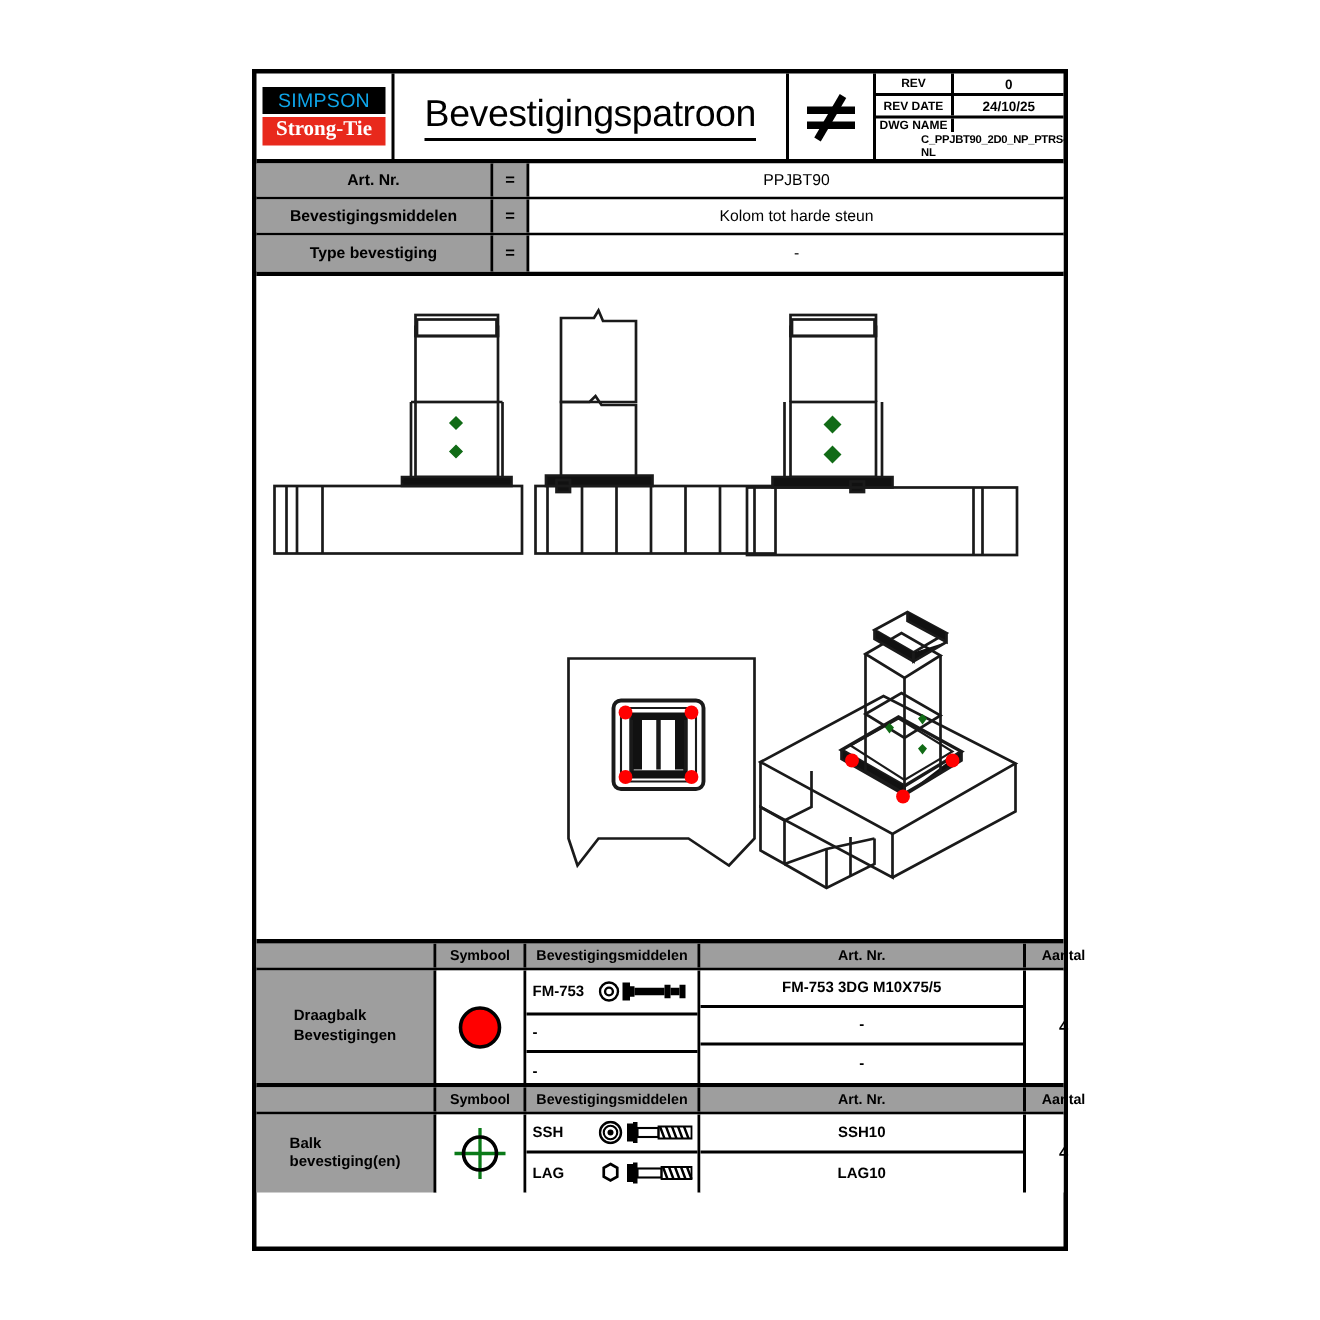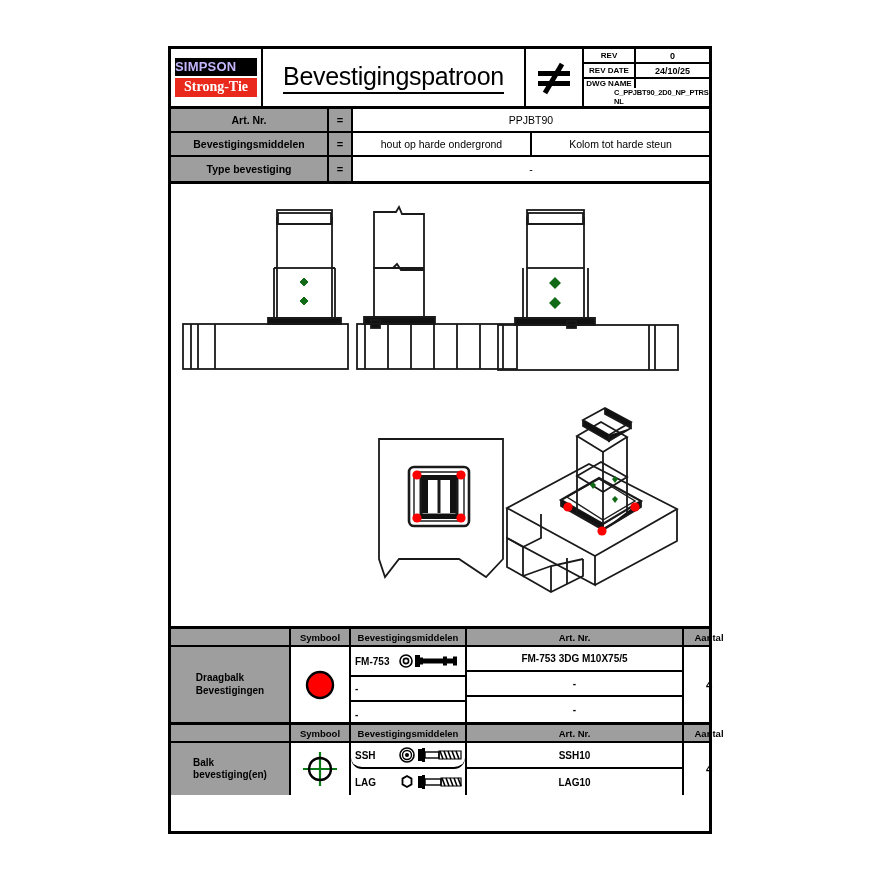--- a/index.html
+++ b/index.html
@@ -27,24 +27,24 @@
   }
   .logo-cell{
     width:92px;
     border-right:2px solid #000;
     box-sizing:border-box;
     display:flex;flex-direction:column;
     justify-content:center;align-items:center;
     padding:3px 4px;
   }
   .logo-top{
-    background:#000;color:#c4b5fd;
-    font-weight:bold;font-size:13px;
+    background:#000;color:#0ea5e9;
+    font-weight:normal;font-size:13px;
     letter-spacing:.2px;
-    width:100%;
+    width:100%;text-align:center;
     padding:2px 0 2px 0;
     line-height:1.05;
     box-sizing:border-box;
   }
   .logo-bot{
     background:#e8291c;color:#fff;
     font-family:"Liberation Serif", serif;
     font-weight:bold;font-size:14px;
     width:100%;text-align:center;
     padding:2px 0 2px 0;
@@ -245,21 +245,20 @@
 
     <div class="spec-row">
       <div class="spec-lbl">Art. Nr.</div>
       <div class="spec-eq">=</div>
       <div class="spec-val">PPJBT90</div>
     </div>
 
     <div class="spec-row">
       <div class="spec-lbl">Bevestigingsmiddelen</div>
       <div class="spec-eq">=</div>
-      <div class="spec-val half">hout op harde ondergrond</div>
       <div class="spec-val">Kolom tot harde steun</div>
     </div>
 
     <div class="spec-row">
       <div class="spec-lbl">Type bevestiging</div>
       <div class="spec-eq">=</div>
       <div class="spec-val">-</div>
     </div>
   </div>
 
@@ -453,21 +452,21 @@
         </div>
       </div>
       <div class="c-sym">
         <svg width="38" height="38" viewBox="0 0 38 38">
           <line x1="19" y1="2" x2="19" y2="36" stroke="#0a7a18" stroke-width="2.2"></line>
           <line x1="2" y1="19" x2="36" y2="19" stroke="#0a7a18" stroke-width="2.2"></line>
           <circle cx="19" cy="19" r="11" fill="none" stroke="#000" stroke-width="2.4"></circle>
         </svg>
       </div>
       <div class="c-fast">
-        <div class="sub-row" style="height:26px;border-radius:11px;">
+        <div class="sub-row" style="height:26px;">
           <span class="fcode">SSH</span>
           <span class="glyph">
             <svg width="64" height="16" viewBox="0 0 64 16">
               <circle cx="8" cy="8" r="7" fill="none" stroke="#000" stroke-width="1.6"></circle>
               <circle cx="8" cy="8" r="4.5" fill="none" stroke="#000" stroke-width="1.4"></circle>
               <circle cx="8" cy="8" r="2" fill="#000"></circle>
               <rect x="19" y="2" width="4" height="12" fill="#000"></rect>
               <rect x="23" y="1" width="3" height="14" fill="#000"></rect>
               <rect x="26" y="5" width="14" height="6" fill="none" stroke="#000" stroke-width="1.4"></rect>
               <path d="M40 4 L62 4 L62 12 L40 12 Z" fill="none" stroke="#000" stroke-width="1.2"></path>

